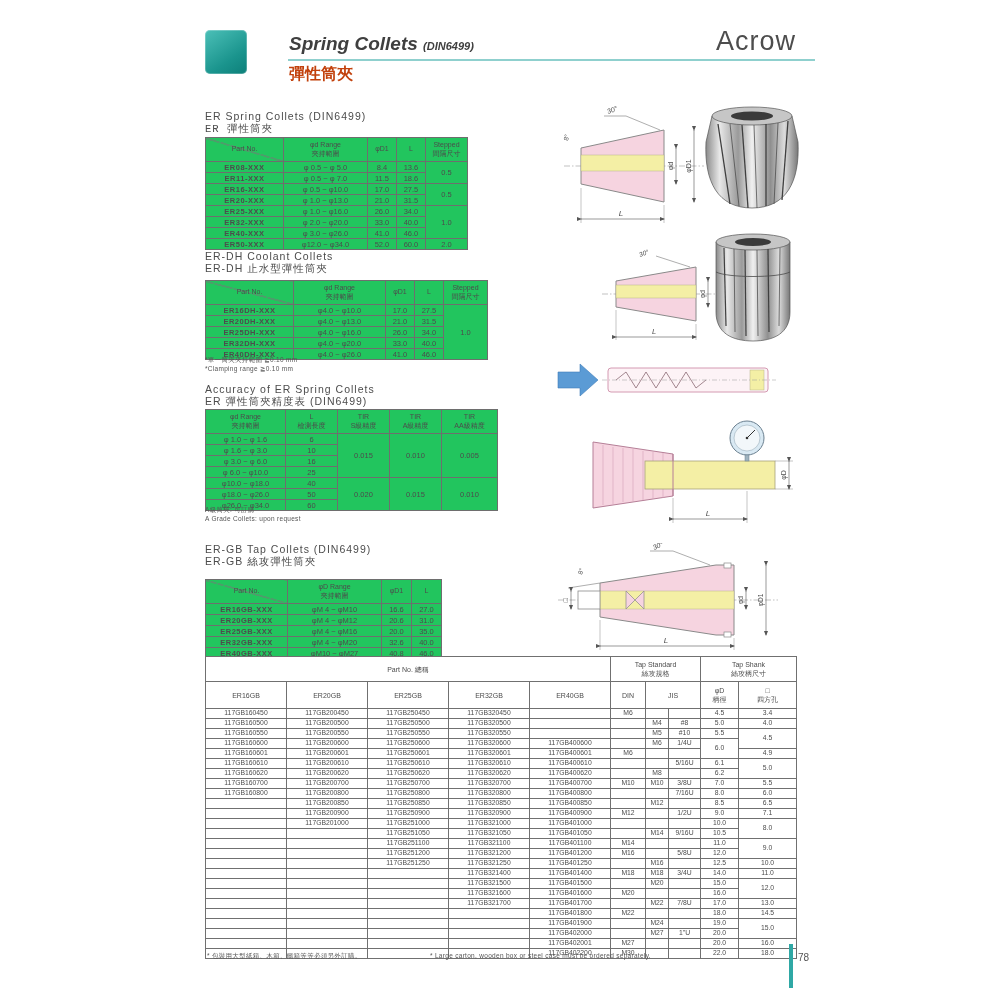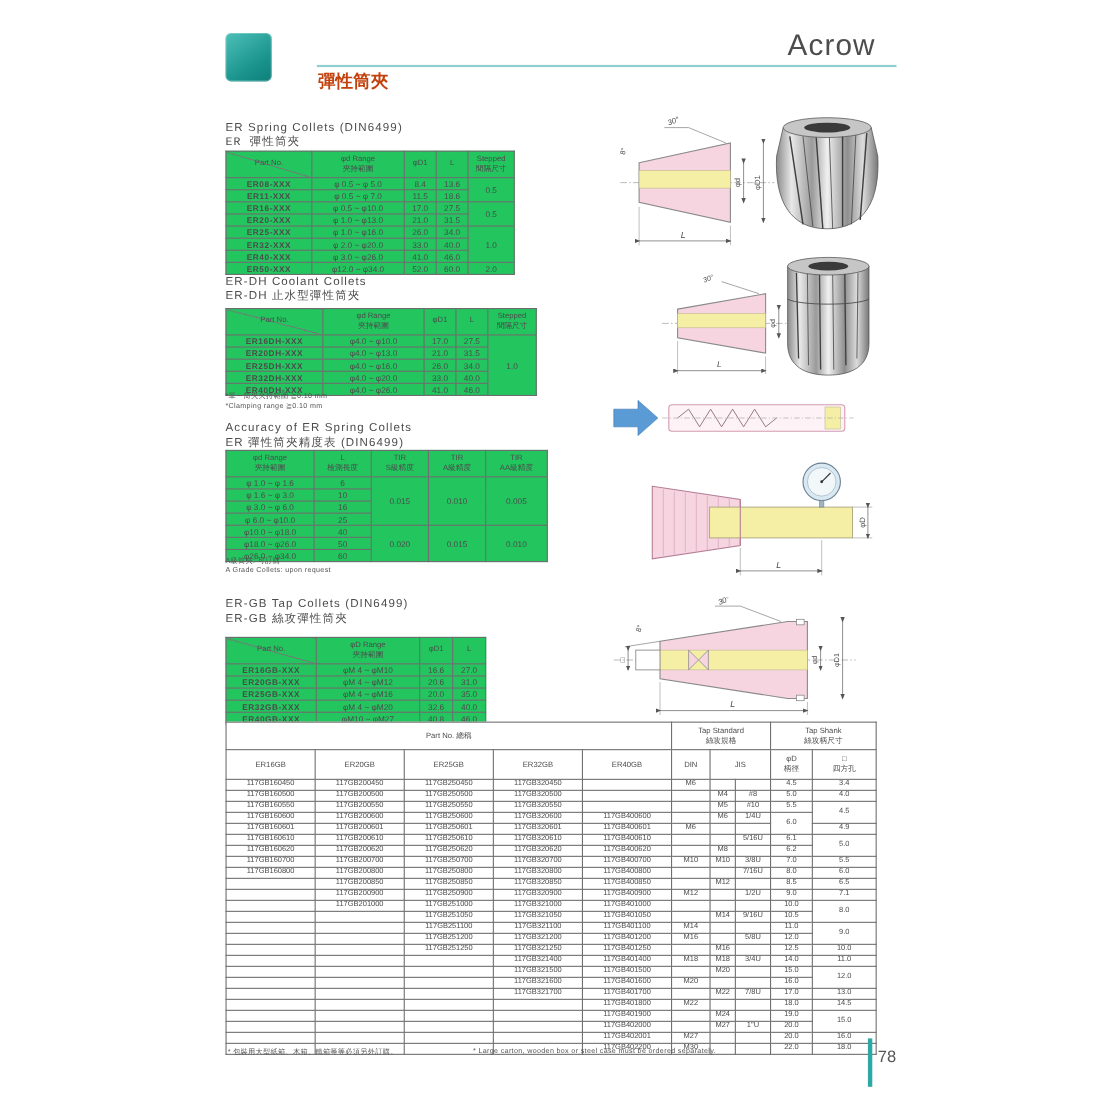--- a/index.html
+++ b/index.html
@@ -30,29 +30,33 @@
   
   table.big{border-collapse:collapse;border:1.5px solid #4a4a4a;table-layout:fixed;background:#fff;}
   table.big th,table.big td{border:1px solid #707070;text-align:center;vertical-align:middle;padding:0 1px;
       overflow:hidden;white-space:nowrap;color:#4c4c4c;}
   table.big th{font-weight:normal;font-size:7px;line-height:9px;white-space:pre-line;}
   table.big thead tr.g th{height:24px;}
   table.big thead tr.s th{height:26px;}
   table.big td{font-size:6.8px;height:9px;line-height:8.5px;}
   .note{font-size:6.5px;color:#555;letter-spacing:.3px;white-space:nowrap;}
   .pgbar{width:4px;height:44px;background:#2fa8a5;}
-  .pgnum{font-size:15px;color:#555;}
+  .pgnum{font-size:10px;color:#555;}
   svg text{font-family:"Liberation Sans","DejaVu Sans",sans-serif;fill:#4c4c4c;}
 </style>
 </head>
 <body>
 
 <div class="page">
 
   <div class="abs hicon" style="left:205px;top:30px;"></div>
+  <div class="abs htitle" style="left:289px;top:33px;">
+    <span>Spring Collets</span>
+    <span class="sfx">(DIN6499)</span>
+  </div>
   <div class="abs hrule" style="left:288px;top:59px;width:527px;"></div>
   <div class="abs hsub" style="left:289px;top:64px;">彈性筒夾</div>
   <div class="abs brand" style="left:716px;top:26px;">Acrow</div>
 
   <div class="abs sh" style="left:205px;top:110px;">ER Spring Collets (DIN6499)</div>
   <div class="abs shz" style="left:205px;top:122px;font-family:Liberation Mono, monospace;">ER 彈性筒夾</div>
   <table id="t1" class="abs cat" style="left:205px;top:137px;">
       <colgroup>
         <col style="width: 78px;">
         <col style="width: 84px;">

